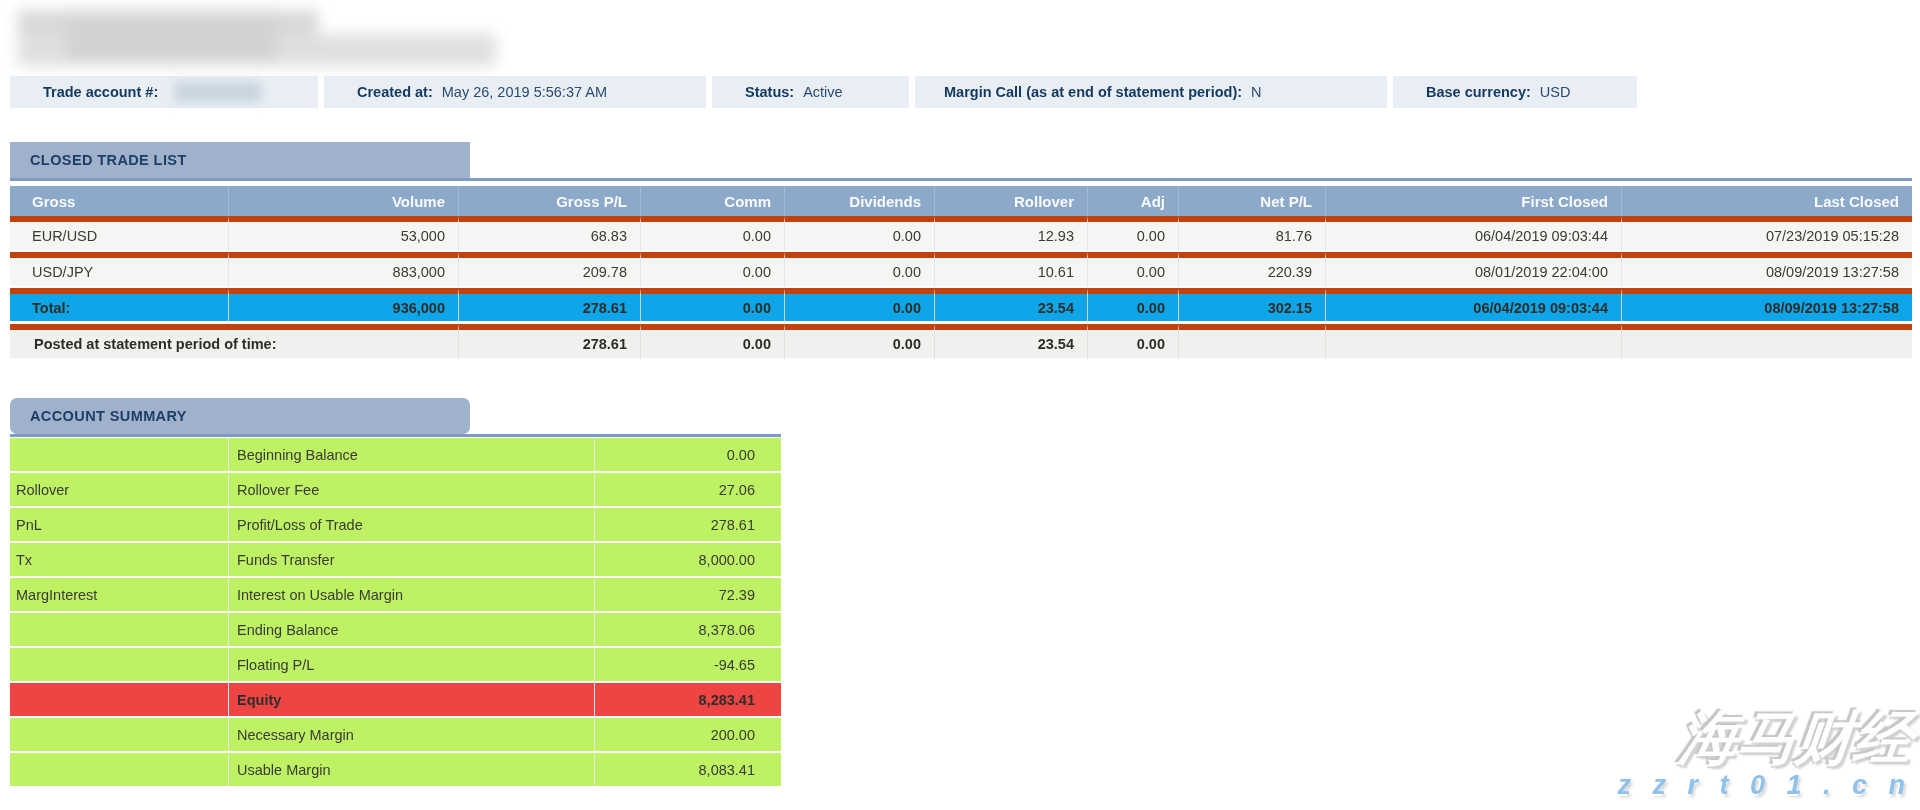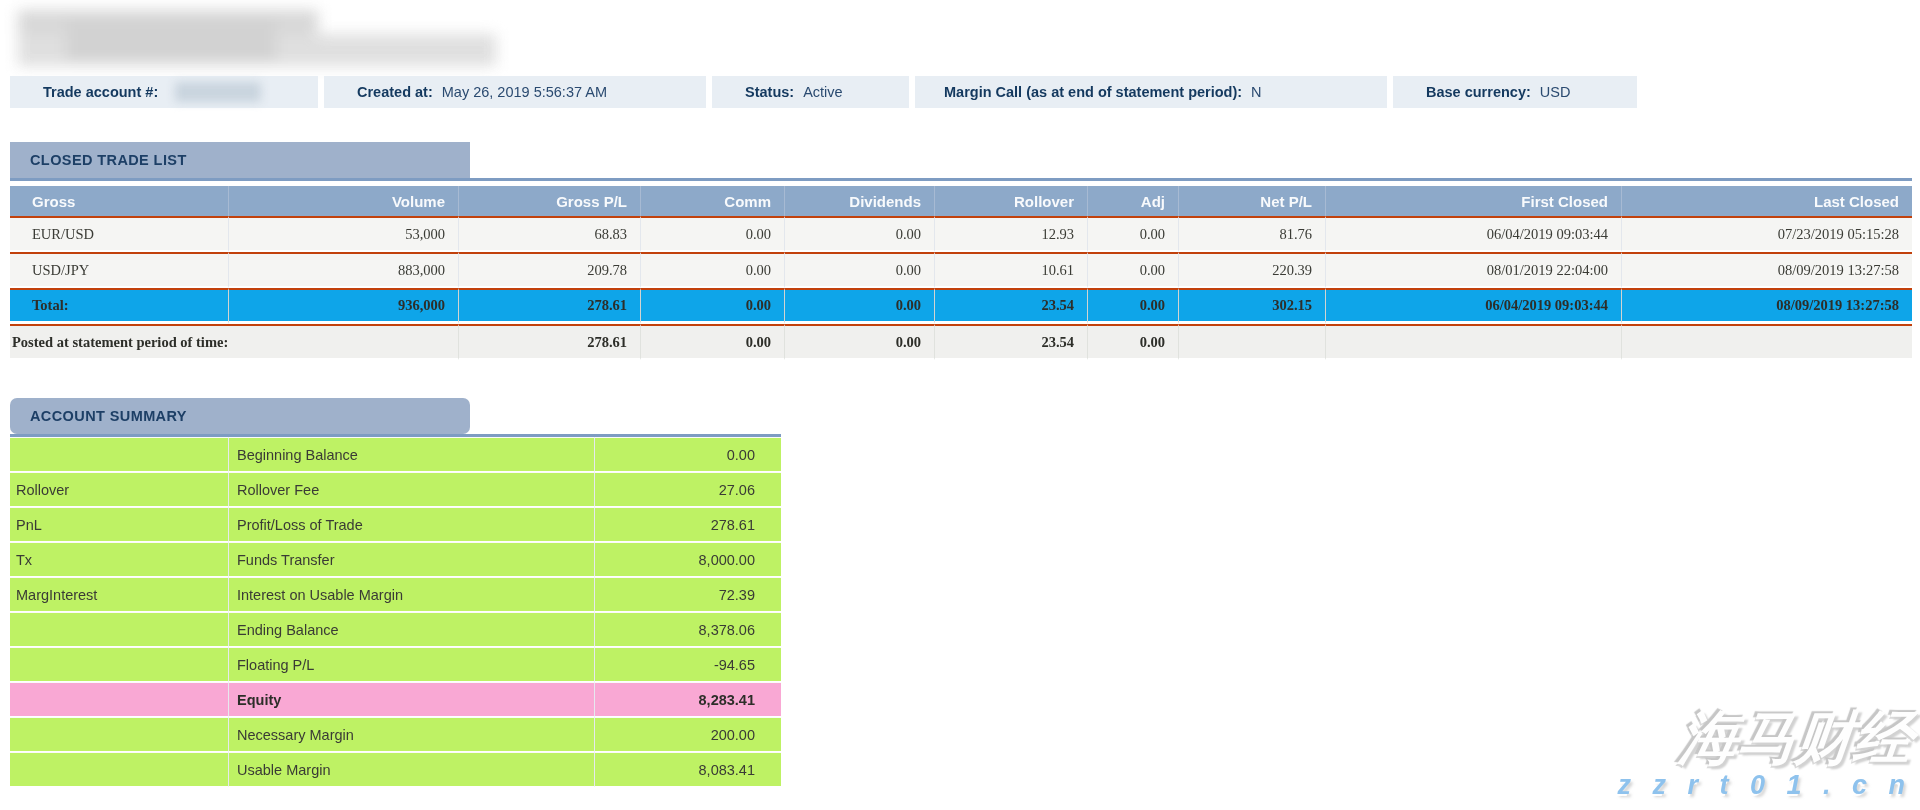--- a/index.html
+++ b/index.html
@@ -28,33 +28,33 @@
   
   table{border-collapse:separate;border-spacing:0;table-layout:fixed;}
   td,th{overflow:hidden;white-space:nowrap;box-sizing:border-box;}
 
   
   #ctl-table{position:absolute;left:10px;top:186px;width:1902px;font-size:14.5px;}
   #ctl-table th{height:30px;background:#8da9c9;color:#f8fafc;font-weight:bold;font-size:15px;
                 text-align:right;padding-right:13px;border-left:1px solid #a7bad3;}
   #ctl-table th:first-child{text-align:left;padding-left:22px;border-left:none;}
   #ctl-table td{height:36px;background:#f5f5f3;color:#3a3b35;text-align:right;padding-right:13px;
-                border-left:1px solid #e3e7ed;border-bottom:2px solid #ffffff;border-top:2px solid #c2410c;font-family:Liberation Serif, serif;}
+                border-left:1px solid #e3e7ed;border-bottom:2px solid #ffffff;border-top:6px solid #c2410c;}
   #ctl-table td:first-child{text-align:left;padding-left:22px;border-left:none;}
   #ctl-table tr.total td{background:#0ea5e9;font-weight:bold;color:#2d2e29;border-left-color:#d3d4d1;border-bottom-width:3px;}
   #ctl-table tr.posted td{background:#f0f0ee;font-weight:bold;color:#2d2e29;border-left-color:#e0e2de;}
-  #ctl-table tr.posted td.lbl{text-align:left;padding-left:2px;}
+  #ctl-table tr.posted td.lbl{text-align:left;padding-left:24px;}
 
   
   #sum-table{position:absolute;left:10px;top:437px;width:771px;font-size:14.5px;}
   #sum-table td{height:35px;background:#bef264;color:#3a3b35;border-bottom:1px solid #ffffff;border-top:1px solid #fbfbfa;}
   #sum-table td.code{padding-left:6px;text-align:left;}
   #sum-table td.desc{padding-left:8px;text-align:left;border-left:1px solid #e6e9ee;}
   #sum-table td.val{padding-right:26px;text-align:right;border-left:1px solid #e6e9ee;}
-  #sum-table tr.emph td{background:#f9a8d4;font-weight:bold;color:#2d2e29;}
+  #sum-table tr.emph td{background:#ef4444;font-weight:bold;color:#2d2e29;}
 
   
   .wm{position:absolute;right:8px;text-align:right;font-style:italic;pointer-events:none;}
   .wm-cn{top:700px;font-size:58px;font-weight:bold;color:#fefefe;transform:skewX(-6deg);
          text-shadow:-3px -2px 1px #c6c6c6, 3px 3px 2px #d2d2d2, -1px 2px 0 #dadada;}
   .wm-url{top:770px;font-size:27px;font-weight:bold;color:#8ec2ed;letter-spacing:7px;
           text-shadow:-2px 2px 0 rgba(255,255,255,.95), 2px 3px 3px rgba(175,175,175,.55);}
 </style>
 </head>
 <body>

